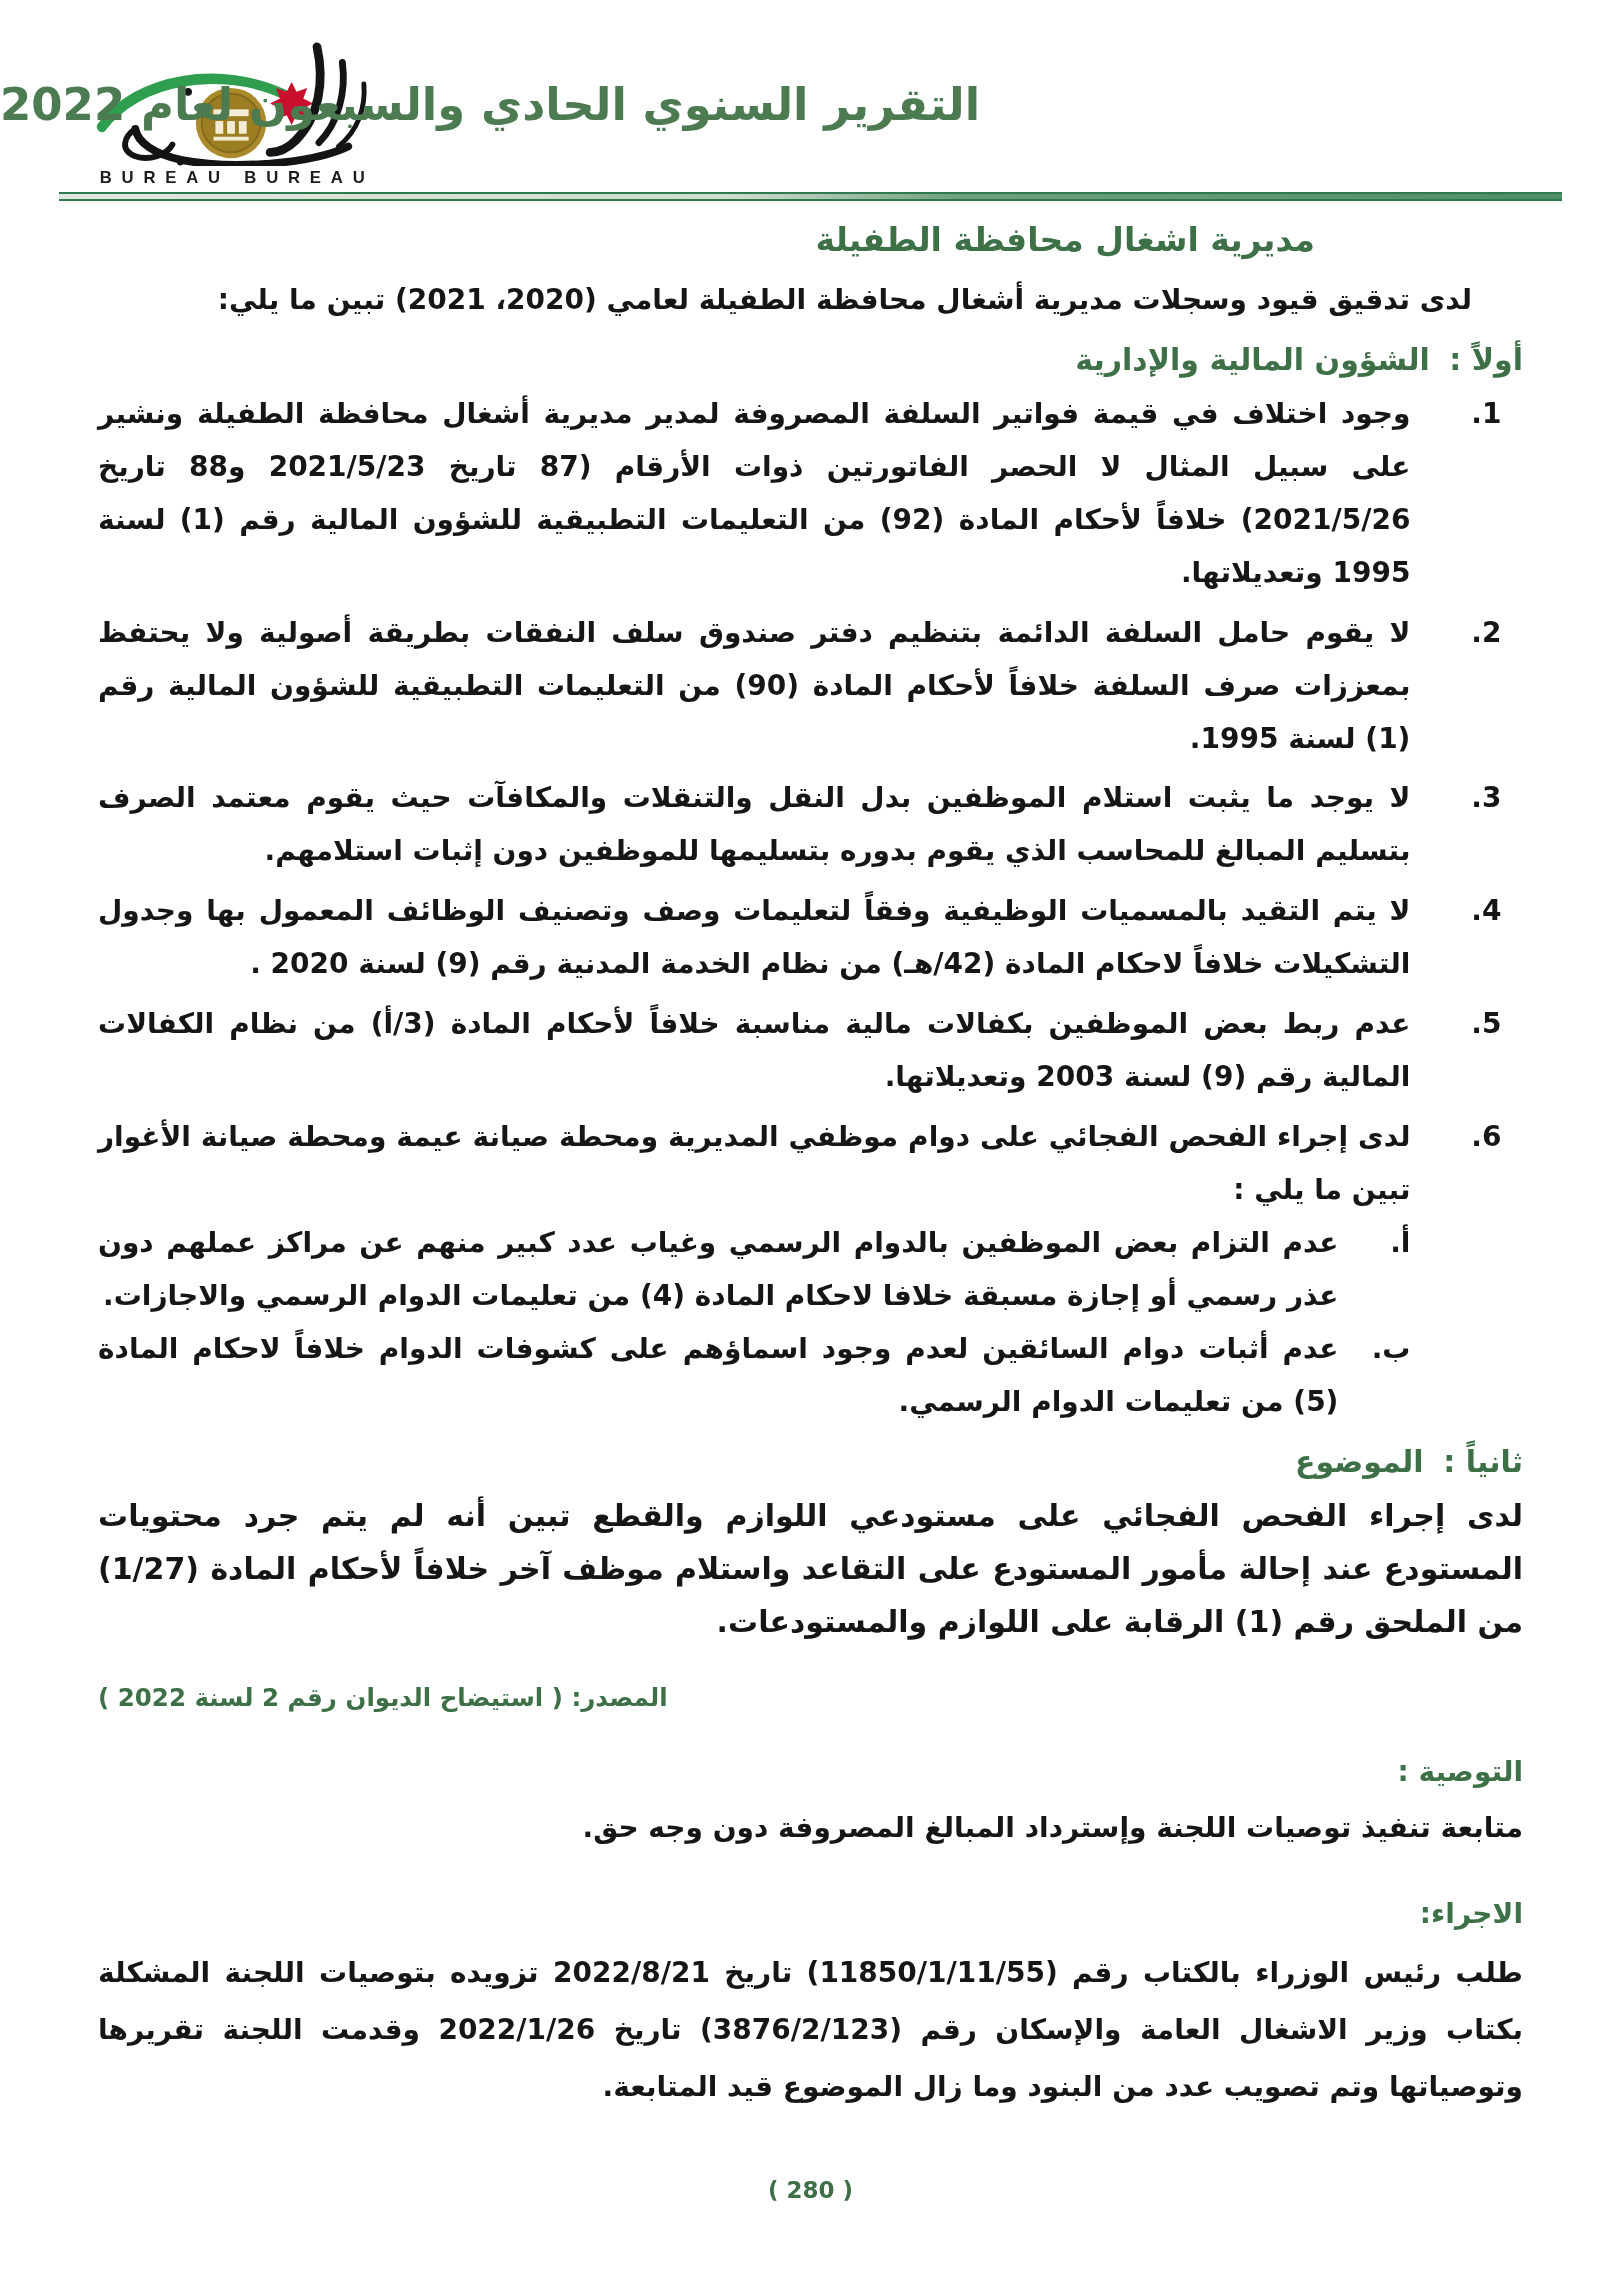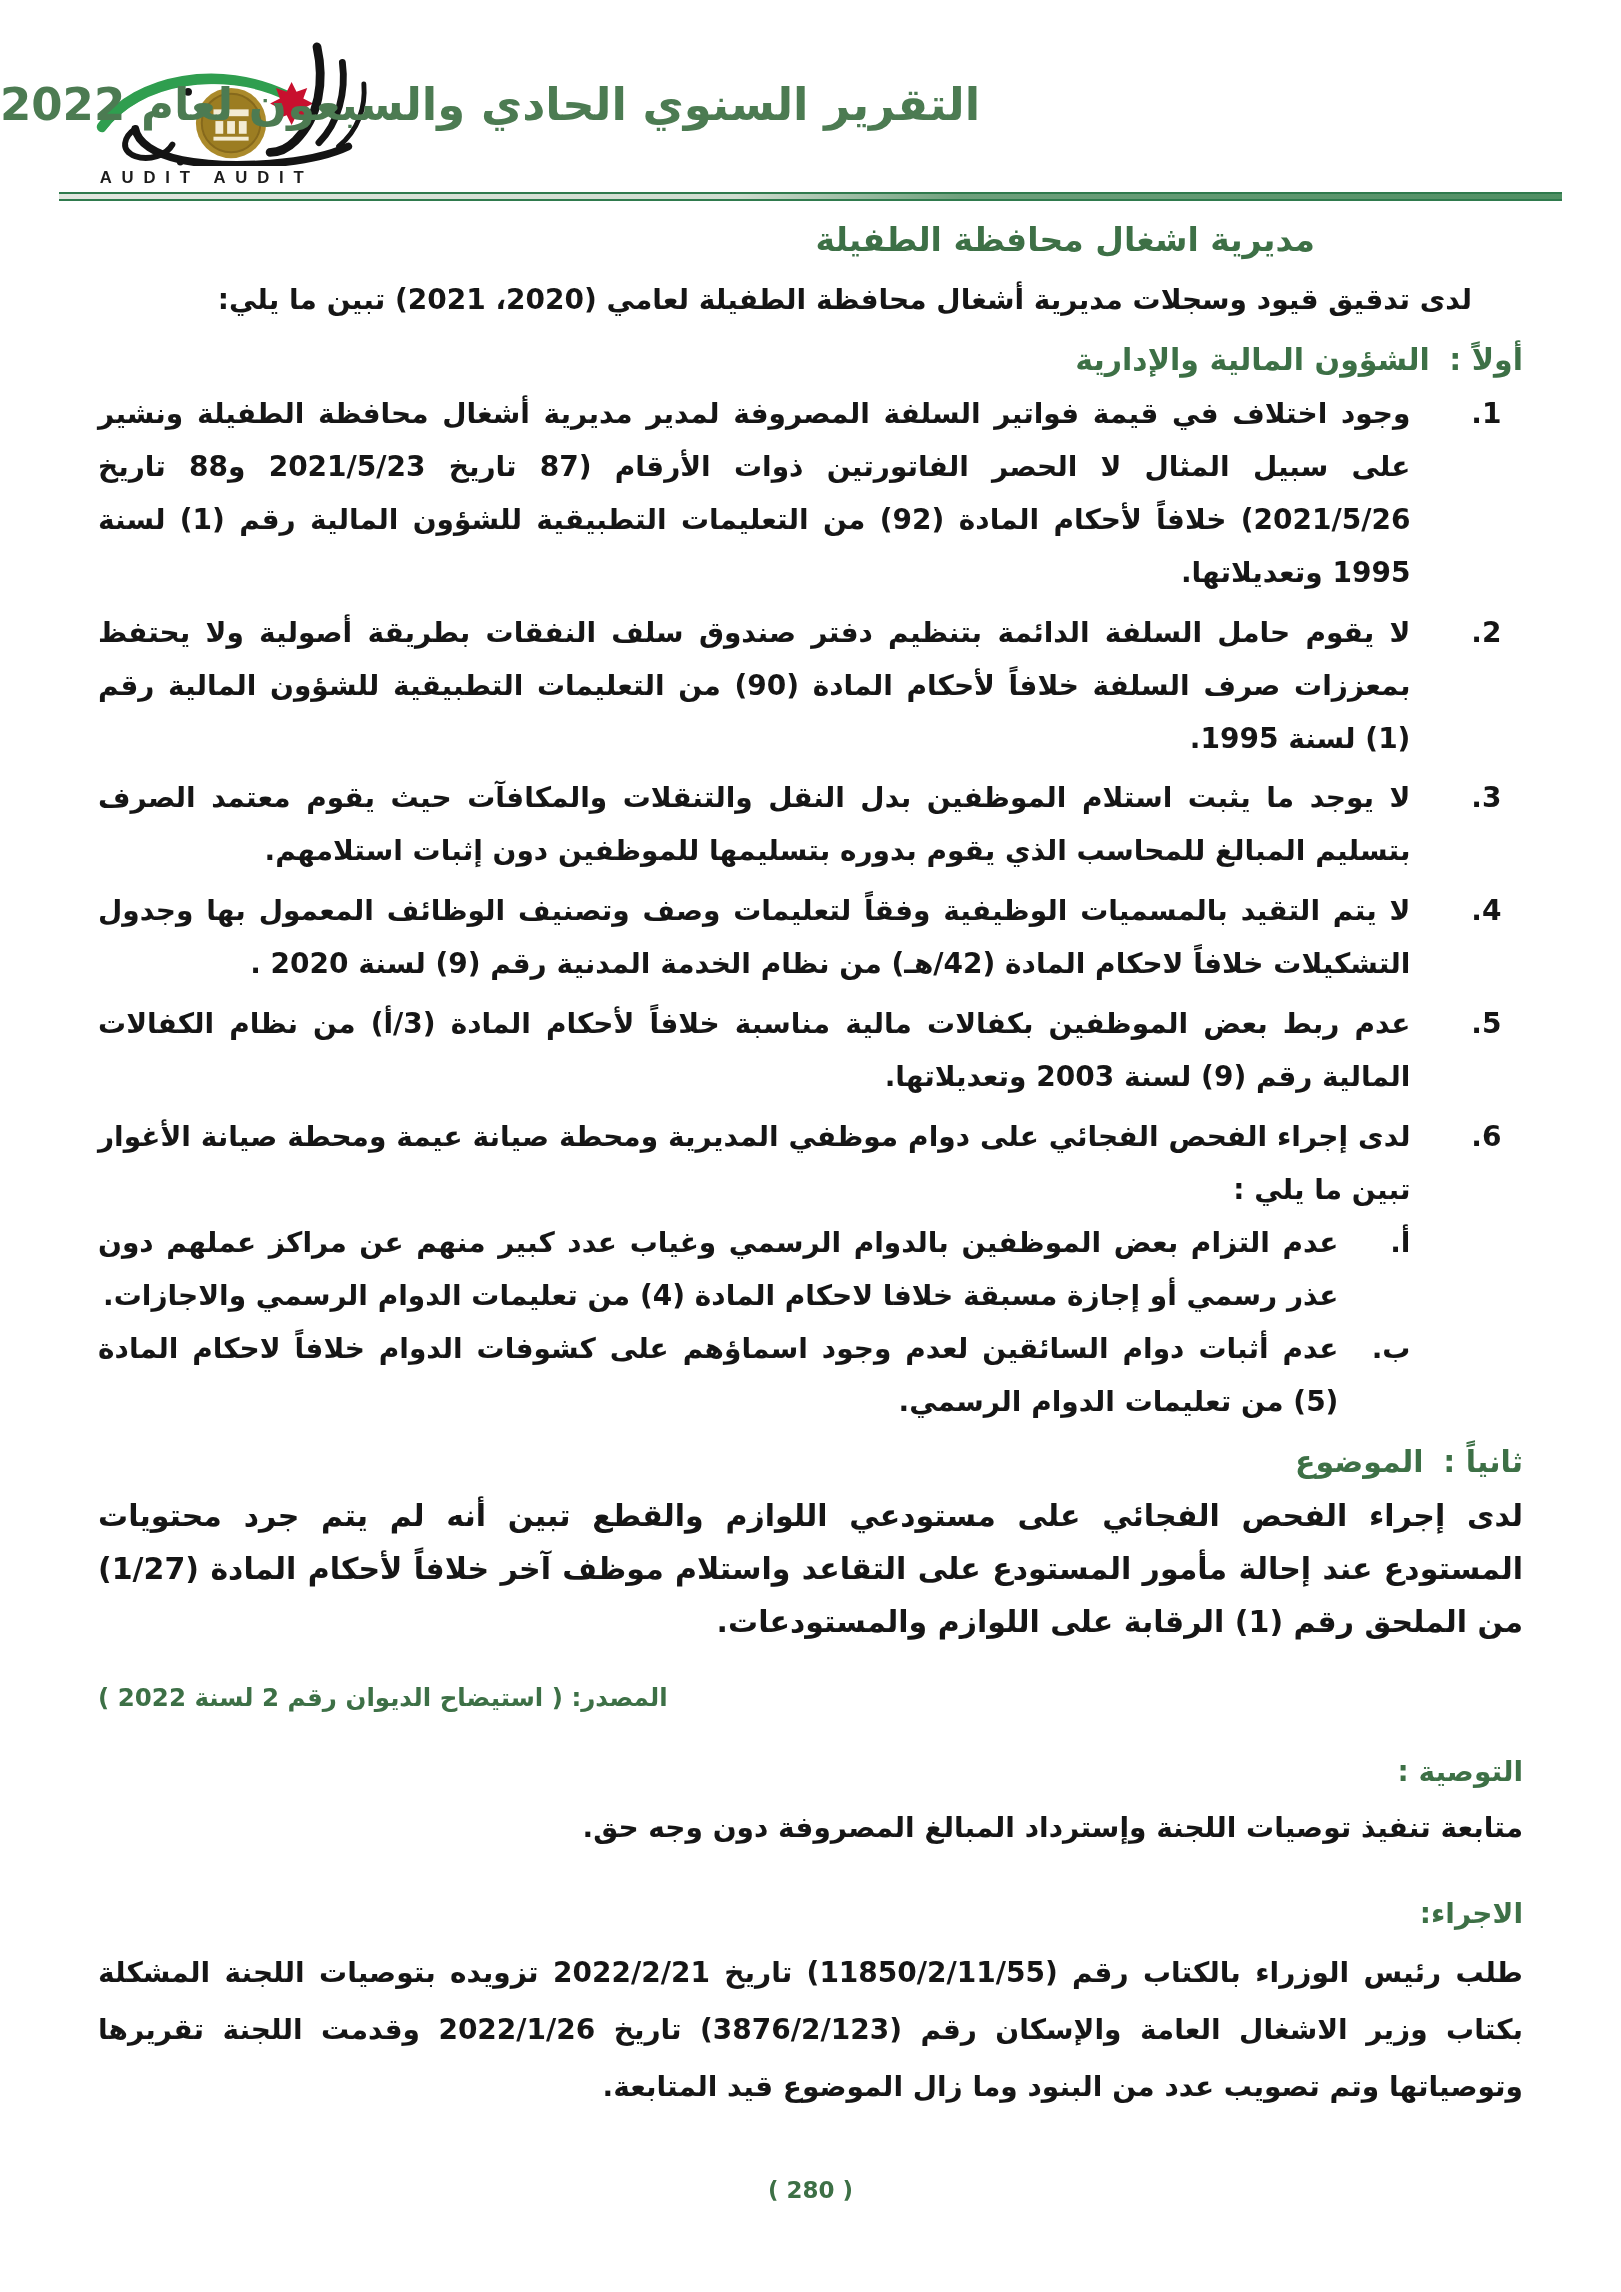--- a/index.html
+++ b/index.html
@@ -100,21 +100,21 @@
         <rect x="130" y="98" width="36" height="4" fill="#f3ecd4"></rect>
 
         <path d="M236,6 C244,42 238,78 214,102 C206,110 196,114 188,114" fill="none" stroke="#141414" stroke-width="9" stroke-linecap="round"></path>
         <path d="M262,22 C266,52 258,84 238,104" fill="none" stroke="#141414" stroke-width="7" stroke-linecap="round"></path>
         <path d="M284,44 C286,68 278,92 258,108" fill="none" stroke="#141414" stroke-width="5" stroke-linecap="round"></path>
         <path d="M268,108 C230,126 150,132 98,122 C70,116 52,104 50,90" fill="none" stroke="#141414" stroke-width="8" stroke-linecap="round"></path>
         <path d="M50,90 C38,98 34,112 50,118 C64,123 82,117 88,106" fill="none" stroke="#141414" stroke-width="6" stroke-linecap="round"></path>
         <circle cx="104" cy="52" r="4" fill="#141414"></circle>
         <circle cx="96" cy="124" r="3.5" fill="#141414"></circle>
       </svg>
-      <div class="logo-sub">AUDIT AUDIT</div>
+      <div class="logo-sub">BUREAU BUREAU</div>
     </div>
     <div class="report-title">التقرير السنوي الحادي والسبعون لعام 2022</div>
   </div>
 
   <div class="rule"></div>
 
   <div class="main">
 
     <div class="section-title">مديرية اشغال محافظة الطفيلة</div>
 
@@ -191,20 +191,20 @@
     </div>
 
     <p class="bodytext">لدى إجراء الفحص الفجائي على مستودعي اللوازم والقطع تبين أنه لم يتم جرد محتويات المستودع عند إحالة مأمور المستودع على التقاعد واستلام موظف آخر خلافاً لأحكام المادة (1/27) من الملحق رقم (1) الرقابة على اللوازم والمستودعات.</p>
 
     <div class="source-line">المصدر: ( استيضاح الديوان رقم 2 لسنة 2022 )</div>
 
     <div class="green-label">التوصية :</div>
     <p class="rec-text">متابعة تنفيذ توصيات اللجنة وإسترداد المبالغ المصروفة دون وجه حق.</p>
 
     <div class="green-label">الاجراء:</div>
-    <p class="action-text">طلب رئيس الوزراء بالكتاب رقم (11850/2/11/55) تاريخ 2022/2/21 تزويده بتوصيات اللجنة المشكلة بكتاب وزير الاشغال العامة والإسكان رقم (3876/2/123) تاريخ 2022/1/26 وقدمت اللجنة تقريرها وتوصياتها وتم تصويب عدد من البنود وما زال الموضوع قيد المتابعة.</p>
+    <p class="action-text">طلب رئيس الوزراء بالكتاب رقم (11850/1/11/55) تاريخ 2022/8/21 تزويده بتوصيات اللجنة المشكلة بكتاب وزير الاشغال العامة والإسكان رقم (3876/2/123) تاريخ 2022/1/26 وقدمت اللجنة تقريرها وتوصياتها وتم تصويب عدد من البنود وما زال الموضوع قيد المتابعة.</p>
 
   </div>
 
   <div class="pagenum">( 280 )</div>
 
 </div>
 
 
 </body></html>

